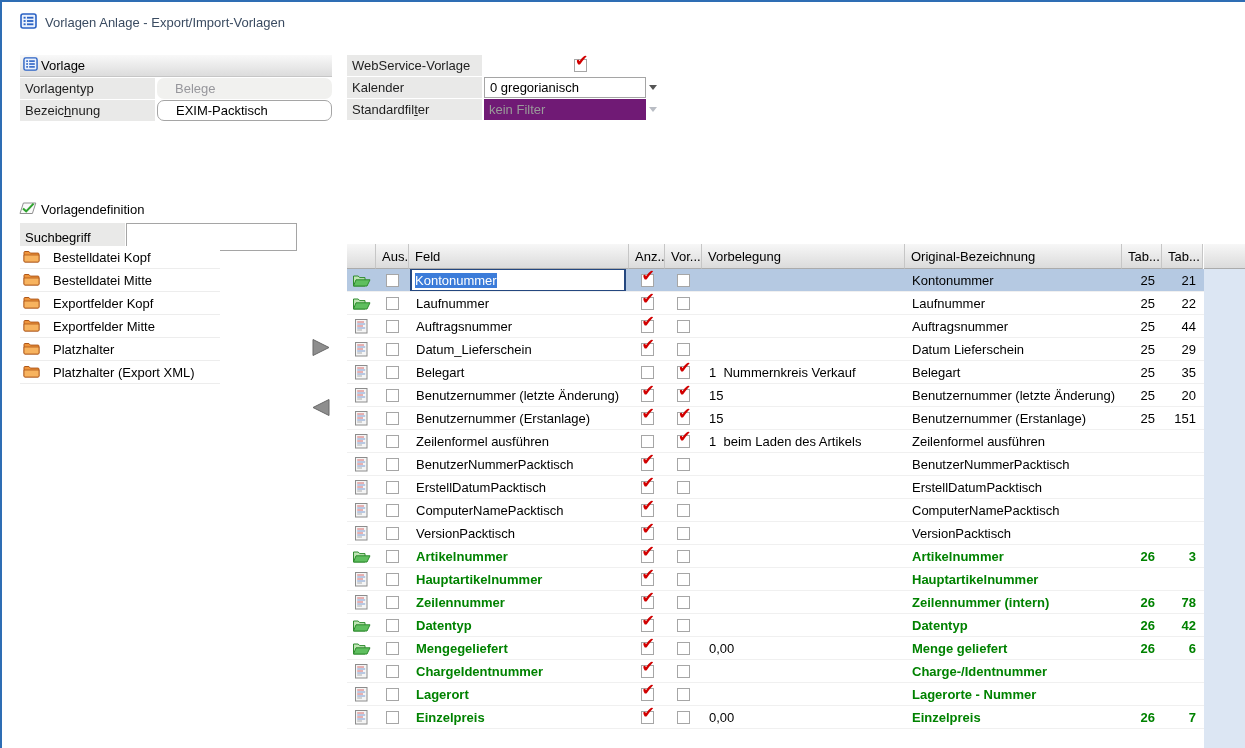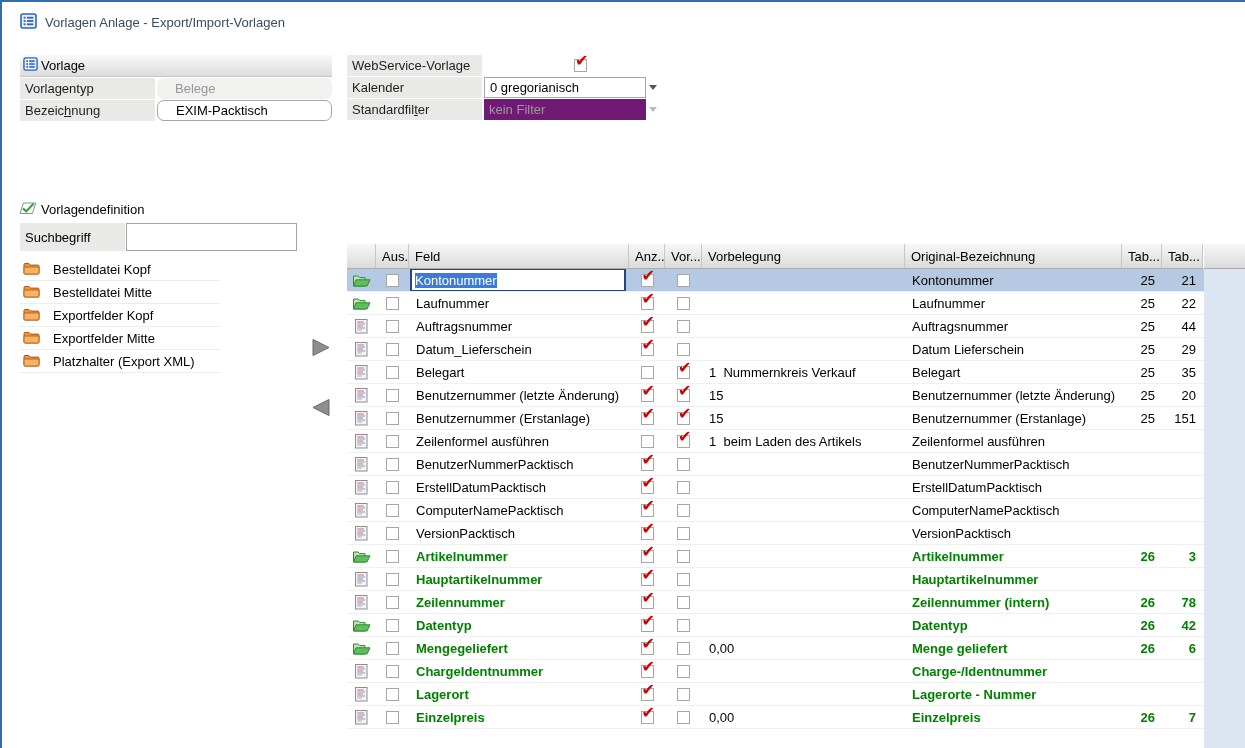--- a/index.html
+++ b/index.html
@@ -45,21 +45,21 @@
   .chk {
     position:absolute; left:0px; top:-7px; color:#D10000; font-weight:bold;
     font-size:16px; line-height:1; font-family:"DejaVu Sans",sans-serif;
   }
 
   
   .defheader { left:16px; top:197px; height:20px; display:flex; align-items:center; gap:3px; }
   .suchrow { left:18px; top:221px; width:277px; height:28px; display:flex; }
   .suchlabel { width:105px; background:#E9E9E8; display:flex; align-items:center; padding-left:5px; flex:none; }
   .suchinput { flex:1; margin-left:1px; background:#fff; border:1px solid #A5A5A5; }
-  .folderlist { left:18px; top:256px; width:200px; }
+  .folderlist { left:18px; top:244px; width:200px; }
   .fitem { height:23px; display:flex; align-items:center; border-bottom:1px solid #EDEDED; background:#fff; }
   .fitem .ficon { margin-left:3px; width:18px; flex:none; }
   .fitem .ftext { margin-left:12px; white-space:nowrap; }
   .arrowbtn { width:24px; height:20px; cursor:pointer; }
 
   
   .grid { left:345px; top:242px; width:857px; }
   .gridrow { display:grid; grid-template-columns:29px 33px 220px 36px 37px 203px 217px 40px 41px; }
   .ghead .hcell {
     height:25px; background:linear-gradient(#F7F7F7,#DBDBDB);
@@ -211,20 +211,27 @@
        <path d="M1 3.4 C1 2.9 1.4 2.5 1.9 2.5 L5.9 2.5 L7.4 4.1 L15.1 4.1 C15.6 4.1 16 4.5 16 5 L16 12 C16 12.6 15.6 13 15 13 L2 13 C1.4 13 1 12.6 1 12 Z" fill="#EF953C" stroke="#AE5618"></path>
        <path d="M1 6 L16 6 L16 12 C16 12.6 15.6 13 15 13 L2 13 C1.4 13 1 12.6 1 12 Z" fill="#F7B35F" stroke="#AE5618" stroke-width="0.8"></path>
      </svg></span>
      <span class="ftext">Exportfelder Mitte</span>
    </div>
     <div class="fitem">
      <span class="ficon"><svg width="17" height="14" viewBox="0 0 17 14">
        <path d="M1 3.4 C1 2.9 1.4 2.5 1.9 2.5 L5.9 2.5 L7.4 4.1 L15.1 4.1 C15.6 4.1 16 4.5 16 5 L16 12 C16 12.6 15.6 13 15 13 L2 13 C1.4 13 1 12.6 1 12 Z" fill="#EF953C" stroke="#AE5618"></path>
        <path d="M1 6 L16 6 L16 12 C16 12.6 15.6 13 15 13 L2 13 C1.4 13 1 12.6 1 12 Z" fill="#F7B35F" stroke="#AE5618" stroke-width="0.8"></path>
      </svg></span>
+     <span class="ftext">Platzhalter</span>
+   </div>
+    <div class="fitem">
+     <span class="ficon"><svg width="17" height="14" viewBox="0 0 17 14">
+       <path d="M1 3.4 C1 2.9 1.4 2.5 1.9 2.5 L5.9 2.5 L7.4 4.1 L15.1 4.1 C15.6 4.1 16 4.5 16 5 L16 12 C16 12.6 15.6 13 15 13 L2 13 C1.4 13 1 12.6 1 12 Z" fill="#EF953C" stroke="#AE5618"></path>
+       <path d="M1 6 L16 6 L16 12 C16 12.6 15.6 13 15 13 L2 13 C1.4 13 1 12.6 1 12 Z" fill="#F7B35F" stroke="#AE5618" stroke-width="0.8"></path>
+     </svg></span>
      <span class="ftext">Platzhalter (Export XML)</span>
    </div>
   </div>
 
 <div class="abs arrowbtn" style="left:308px; top:336px;">
   <svg width="22" height="19" viewBox="0 0 22 19">
       <path d="M3 1.5 L19 9.5 L3 17.5 Z" fill="#8E8E8E" stroke="#686868"></path>
     </svg>
 </div>
 <div class="abs arrowbtn" style="left:308px; top:396px;">

